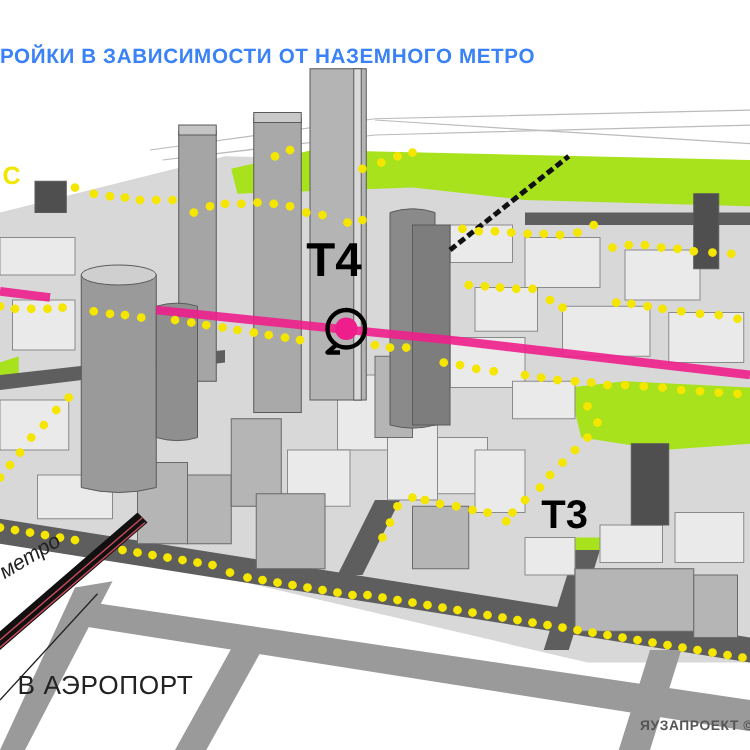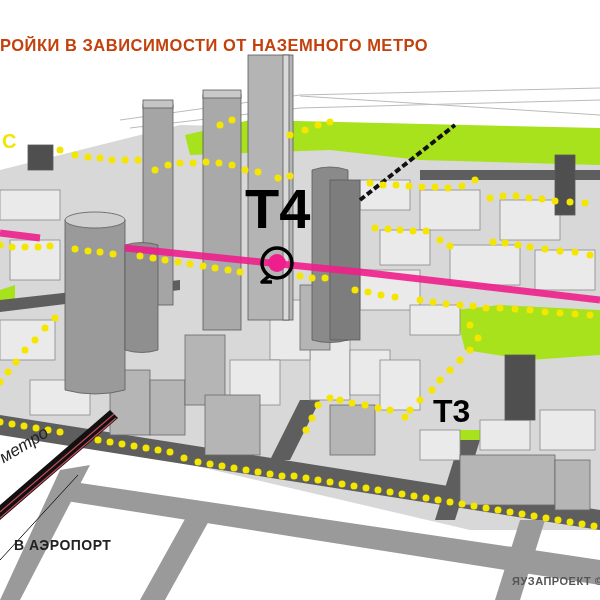--- a/index.html
+++ b/index.html
@@ -1,24 +1,24 @@
 <!DOCTYPE html>
 <html><head>
 <meta charset="utf-8">
 <style>
   html,body{margin:0;padding:0;background:#fff;}
   body{width:600px;height:600px;position:relative;overflow:hidden;font-family:"Liberation Sans","DejaVu Sans",sans-serif;}
-  .title{position:absolute;left:0;top:36px;font-size:16.5px;font-weight:700;letter-spacing:0.5px;color:#c2410c;white-space:nowrap;z-index:5;}
+  .title{position:absolute;left:0;top:36px;font-size:16.5px;font-weight:700;letter-spacing:0.5px;color:#3b82f6;white-space:nowrap;z-index:5;}
   .scene{position:absolute;left:0;top:0;width:600px;height:600px;z-index:1;}
   .label-big{position:absolute;font-weight:700;color:#000;z-index:6;font-family:"Liberation Sans",sans-serif;}
-  .t4{left:245px;top:188px;font-size:56px;line-height:42px;}
+  .t4{left:245px;top:188px;font-size:38px;line-height:42px;}
   .t3{left:433px;top:393px;font-size:32px;line-height:36px;}
   .station{position:absolute;left:256px;top:244px;width:42px;height:42px;z-index:6;}
   .metro-label{position:absolute;left:-6px;top:455px;font-size:17px;font-style:italic;color:#222;transform:rotate(-31deg);transform-origin:left bottom;z-index:6;white-space:nowrap;}
-  .airport{position:absolute;left:14px;top:537px;font-size:14px;font-weight:700;color:#222;letter-spacing:0.5px;z-index:6;}
+  .airport{position:absolute;left:14px;top:537px;font-size:21px;font-weight:400;color:#222;letter-spacing:0.5px;z-index:6;}
   .footer{position:absolute;left:512px;top:575px;font-size:11px;font-weight:700;color:#555;letter-spacing:0.5px;z-index:6;white-space:nowrap;}
   .c-letter{position:absolute;left:2px;top:130px;font-size:20px;font-weight:700;color:#f2e600;z-index:6;}
 </style>
 </head>
 <body>
 
 <div class="title">РОЙКИ В ЗАВИСИМОСТИ ОТ НАЗЕМНОГО МЕТРО</div>
 
 <svg class="scene" viewBox="0 0 600 600" xmlns="http://www.w3.org/2000/svg">
 

